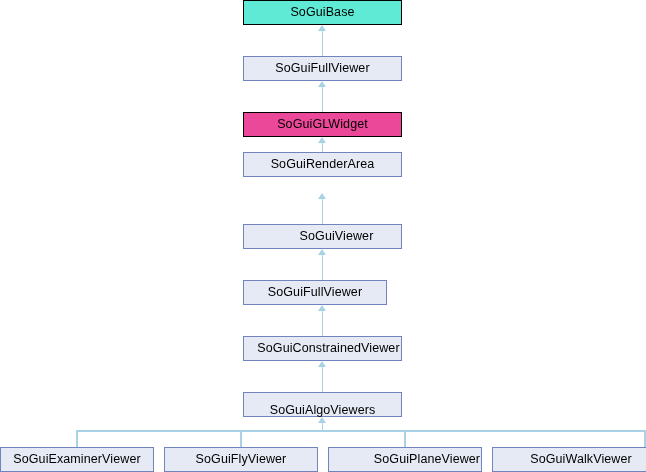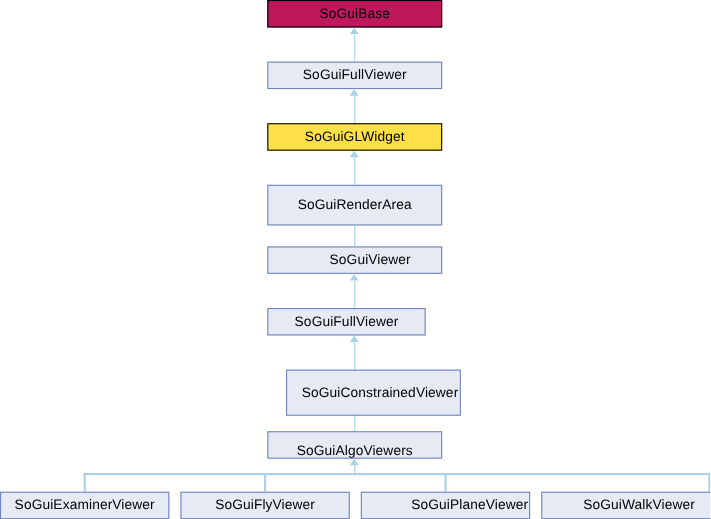--- a/index.html
+++ b/index.html
@@ -24,26 +24,26 @@
     align-items: center;
     justify-content: center;
     font-size: 12.5px;
     line-height: 1;
     color: #000000;
     letter-spacing: 0.1px;
     white-space: nowrap;
   }
   
   .node.current {
-    background: #be185d;
+    background: #5eead4;
     border: 1.6px solid #000000;
   }
   
   .node.plain {
-    background: #fde047;
+    background: #ec4899;
     border: 1.2px solid #000000;
   }
   
   .node.linked {
     background: #e6eaf5;
     border: 1.2px solid #7184bd;
   }
   .edge {
     position: absolute;
     background: #a9d2e6;
@@ -97,30 +97,30 @@
 
   <div class="node current" style="left:243px; top:0px;   width:159px; height:25px;">
       <span>SoGuiBase</span>
     </div>
   <div class="node linked" style="left:243px; top:56px;  width:159px; height:25px;">
       <span>SoGuiFullViewer</span>
     </div>
   <div class="node plain" style="left:243px; top:112px; width:159px; height:25px;">
       <span>SoGuiGLWidget</span>
     </div>
-  <div class="node linked" style="left:243px; top:168px; width:159px; height:37px;">
+  <div class="node linked" style="left:243px; top:152px; width:159px; height:25px;">
       <span>SoGuiRenderArea</span>
     </div>
   <div class="node linked" style="left:243px; top:224px; width:159px; height:25px;padding-left:28px;">
       <span>SoGuiViewer</span>
     </div>
   <div class="node linked" style="left:243px; top:280px; width:144px; height:25px;">
       <span>SoGuiFullViewer</span>
     </div>
-  <div class="node linked" style="left:260px; top:336px; width:159px; height:42px;padding-left:12px;">
+  <div class="node linked" style="left:243px; top:336px; width:159px; height:25px;padding-left:12px;">
       <span>SoGuiConstrainedViewer</span>
     </div>
   <div class="node linked" style="left:243px; top:392px; width:159px; height:25px;align-items:flex-end;">
       <span>SoGuiAlgoViewers</span>
     </div>
 
   <div class="node linked" style="left:0px;   top:447px; width:154px; height:25px;">
       <span>SoGuiExaminerViewer</span>
     </div>
   <div class="node linked" style="left:164px; top:447px; width:154px; height:25px;">

